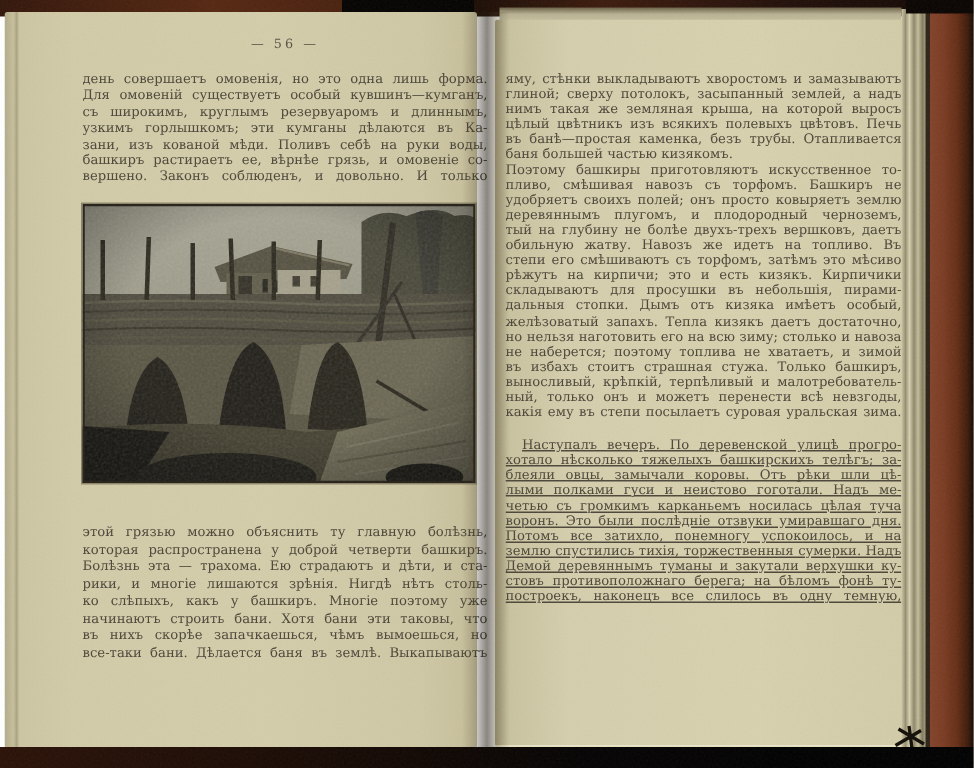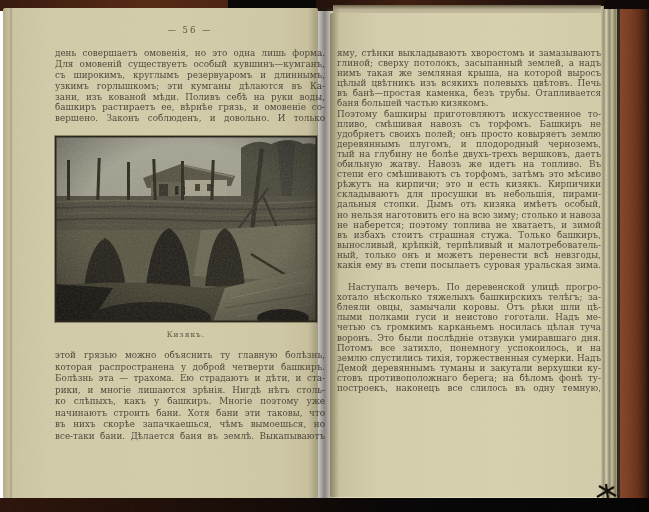--- a/index.html
+++ b/index.html
@@ -31,21 +31,21 @@
     background:linear-gradient(90deg,#83432a 0%,#7a3b22 32%,#652e16 62%,#401c0c 86%,#170a04 100%);}
   .cover-top{position:absolute;left:604px;top:0;width:45px;height:9px;background:#0a0503;}
   .curl-mark{position:absolute;left:595px;top:482px;width:24px;height:20px;}
   
   .pnum{position:absolute;text-align:center;font-size:8.5px;letter-spacing:2px;color:#575140;}
   .tblock{position:absolute;color:#4d473a;font-size:8.8px;}
   .tline{line-height:10px;height:10px;overflow:hidden;text-align:justify;text-align-last:justify;}
   .block-lt .tline{line-height:10.9px;height:10.9px;}
   .block-lb .tline{line-height:11.5px;height:11.5px;}
   .block-rt .tline{line-height:10.1px;height:10.1px;}
-  .para.gap{margin-top:12px;}
+  .para.gap{margin-top:12px;text-decoration:underline;}
   .para .indent{text-indent:11px;}
   .para .lastline{text-align-last:left;}
   
   .photo{position:absolute;left:52px;top:128px;width:262px;height:186px;
     background:#c6bf9d;box-shadow:0 0 0 1px #8c856a;}
   .photo svg{display:block;}
   .caption{position:absolute;left:52px;top:322px;width:262px;text-align:center;
     font-size:7.5px;letter-spacing:1px;color:#5b5544;}
   .paper-grain{position:absolute;left:0;top:0;width:649px;height:512px;pointer-events:none;opacity:.06;z-index:9;}
 </style>
@@ -130,21 +130,20 @@
         <path d="M182,180 L258,168" stroke="#7d7963" stroke-width="1"></path>
         <path d="M0,148 L58,152 L36,186 L0,186 Z" fill="#15130d"></path>
         <ellipse cx="96" cy="182" rx="60" ry="16" fill="#1a1811"></ellipse>
         <ellipse cx="228" cy="182" rx="26" ry="9" fill="#14120c"></ellipse>
         <rect width="262" height="186" fill="url(#vg)"></rect>
         <rect width="262" height="186" filter="url(#grain)" opacity="0.16"></rect>
         <rect x="0.75" y="0.75" width="260.5" height="184.5" fill="none" stroke="#262219" stroke-width="1.5"></rect>
       </svg>
     </div>
 
-    <div class="caption">Кизякъ.</div>
 
     <div class="tblock block-lb" style="left:52px;top:342px;width:270px;">
         <div class="para">
           <div class="tline">этой грязью можно объяснить ту главную болѣзнь,</div>
           <div class="tline">которая распространена у доброй четверти башкиръ.</div>
           <div class="tline">Болѣзнь эта — трахома. Ею страдаютъ и дѣти, и ста-</div>
           <div class="tline">рики, и многіе лишаются зрѣнія. Нигдѣ нѣтъ столь-</div>
           <div class="tline">ко слѣпыхъ, какъ у башкиръ. Многіе поэтому уже</div>
           <div class="tline">начинаютъ строить бани. Хотя бани эти таковы, что</div>
           <div class="tline">въ нихъ скорѣе запачкаешься, чѣмъ вымоешься, но</div>
@@ -168,20 +167,21 @@
           <div class="tline">Поэтому башкиры приготовляютъ искусственное то-</div>
           <div class="tline">пливо, смѣшивая навозъ съ торфомъ. Башкиръ не</div>
           <div class="tline">удобряетъ своихъ полей; онъ просто ковыряетъ землю</div>
           <div class="tline">деревяннымъ плугомъ, и плодородный черноземъ, взры-</div>
           <div class="tline">тый на глубину не болѣе двухъ-трехъ вершковъ, даетъ</div>
           <div class="tline">обильную жатву. Навозъ же идетъ на топливо. Въ</div>
           <div class="tline">степи его смѣшиваютъ съ торфомъ, затѣмъ это мѣсиво</div>
           <div class="tline">рѣжутъ на кирпичи; это и есть кизякъ. Кирпичики</div>
           <div class="tline">складываютъ для просушки въ небольшія, пирами-</div>
           <div class="tline">дальныя стопки. Дымъ отъ кизяка имѣетъ особый,</div>
+          <div class="tline">желѣзоватый запахъ. Тепла кизякъ даетъ достаточно,</div>
           <div class="tline">но нельзя наготовить его на всю зиму; столько и навоза</div>
           <div class="tline">не наберется; поэтому топлива не хватаетъ, и зимой</div>
           <div class="tline">въ избахъ стоитъ страшная стужа. Только башкиръ,</div>
           <div class="tline">выносливый, крѣпкій, терпѣливый и малотребователь-</div>
           <div class="tline">ный, только онъ и можетъ перенести всѣ невзгоды,</div>
           <div class="tline">какія ему въ степи посылаетъ суровая уральская зима.</div>
         </div>
         <div class="para gap">
           <div class="tline indent">Наступалъ вечеръ. По деревенской улицѣ прогро-</div>
           <div class="tline">хотало нѣсколько тяжелыхъ башкирскихъ телѣгъ; за-</div>

